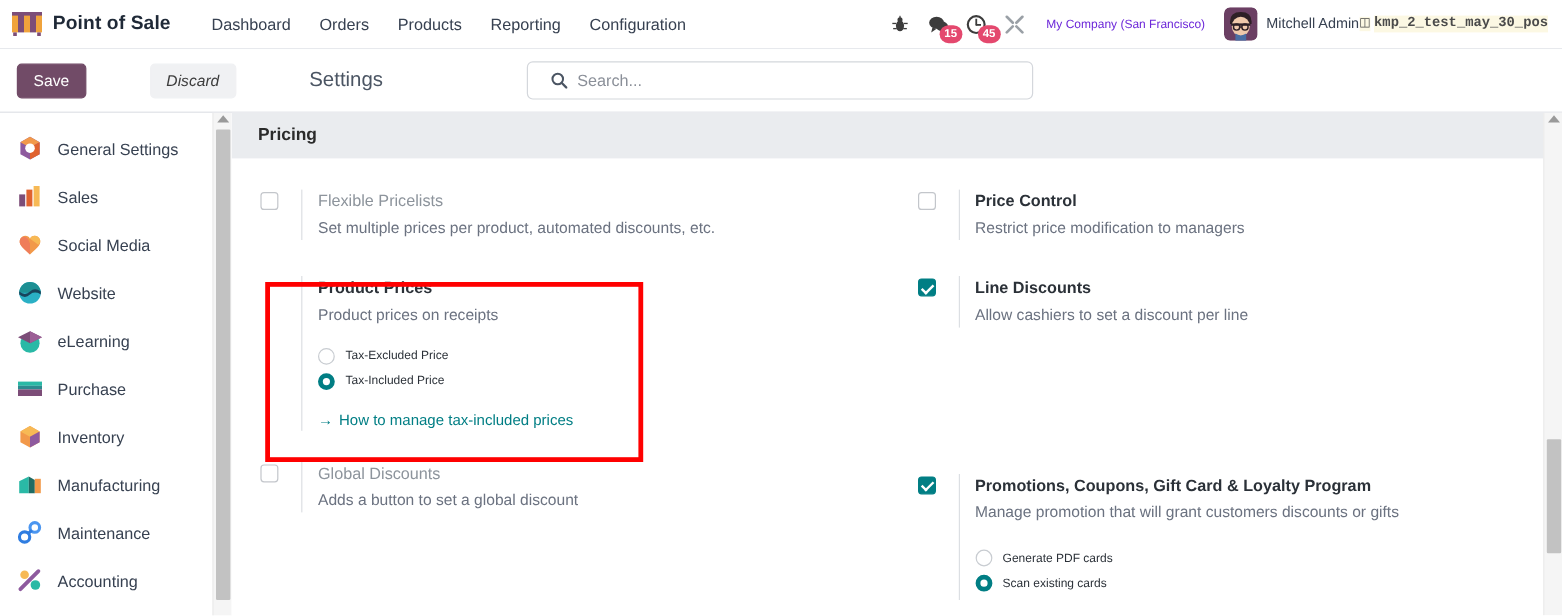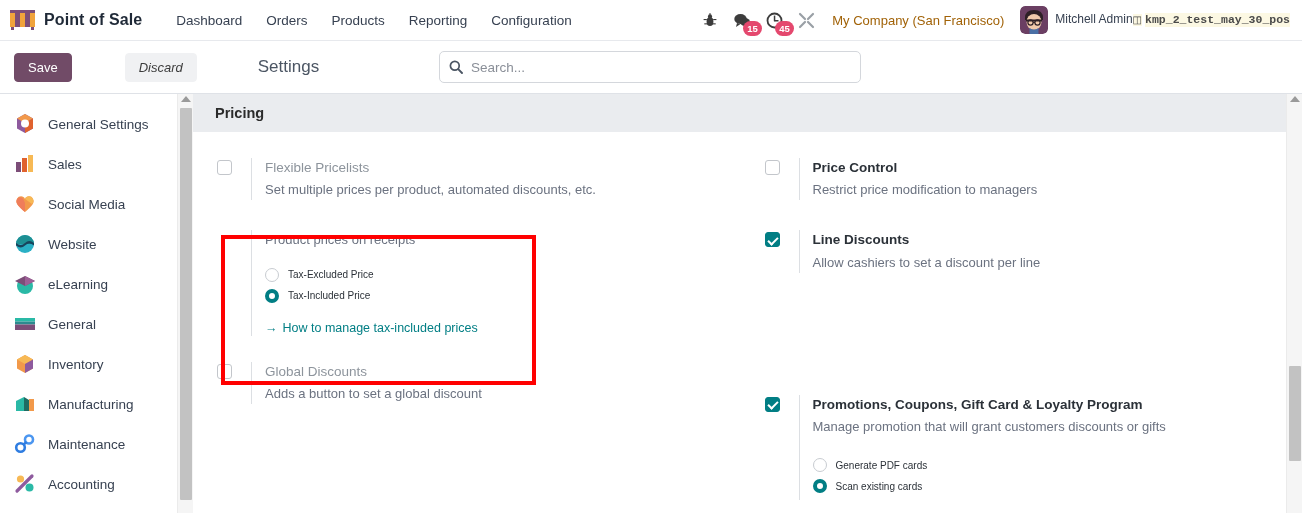--- a/index.html
+++ b/index.html
@@ -53,21 +53,21 @@
     color: #fff;
     font-size: 9.5px;
     font-weight: 600;
     line-height: 1;
     padding: 2.5px 4px 2.5px 4px;
     border-radius: 9px;
     min-width: 17px;
     text-align: center;
   }
   .company-name {
-    font-size: 13px; color: #a16207; white-space: nowrap;
+    font-size: 10px; color: #6d28d9; white-space: nowrap;
     padding: 6px 10px; cursor: pointer; border-radius: 3px;
   }
   .user-block {
     display: flex; align-items: center; gap: 7px;
     padding: 2px 4px 2px 6px; cursor: pointer; border-radius: 3px;
   }
   .avatar {
     width: 28px; height: 28px; border-radius: 5px;
     display: block; flex: 0 0 auto;
   }
@@ -112,21 +112,21 @@
   }
   .searchbar {
     position: absolute;
     left: 439px;
     width: 422px;
     height: 32px;
     border: 1px solid #d4d7dc;
     border-radius: 5px;
     background: #fff;
     display: flex; align-items: center;
-    padding: 0 9px;
+    padding: 0 19px;
     gap: 8px;
     cursor: text;
   }
   .search-placeholder { font-size: 13.5px; color: #8a8f98; }
 
   
   .body-wrap { display: flex; height: 419px; background: #fff; }
 
   
   .sidebar {
@@ -431,21 +431,21 @@
       </svg>
       <span class="side-label">eLearning</span>
     </div>
 
     <div class="side-item">
       <svg class="side-ico" viewBox="0 0 22 22">
         <rect x="1" y="5" width="20" height="3.5" fill="#2ab9a6"></rect>
         <rect x="1" y="8.5" width="20" height="3" fill="#2d8a8f"></rect>
         <rect x="1" y="11.5" width="20" height="5.5" fill="#7c4d78"></rect>
       </svg>
-      <span class="side-label">General</span>
+      <span class="side-label">Purchase</span>
     </div>
 
     <div class="side-item">
       <svg class="side-ico" viewBox="0 0 22 22">
         <path d="M11 2 L19 6.5 L19 15.5 L11 20 L3 15.5 L3 6.5 Z" fill="#f2994a"></path>
         <path d="M11 2 L19 6.5 L11 11 L3 6.5 Z" fill="#f7b955"></path>
         <path d="M11 11 L19 6.5 L19 15.5 L11 20 Z" fill="#8e5a9e"></path>
       </svg>
       <span class="side-label">Inventory</span>
     </div>
@@ -500,20 +500,21 @@
             </div>
             <div class="setting-body">
               <div class="s-title muted">Flexible Pricelists</div>
               <div class="s-desc">Set multiple prices per product, automated discounts, etc.</div>
             </div>
           </div>
 
           <div class="setting" style="margin-bottom:26px;">
             <div class="ck-wrap"></div>
             <div class="setting-body">
+              <div class="s-title">Product Prices</div>
               <div class="s-desc">Product prices on receipts</div>
 
               <div class="radio-group">
                 <div class="radio-row">
                   <span class="radio"></span>
                   <span class="radio-label">Tax-Excluded Price</span>
                 </div>
                 <div class="radio-row">
                   <span class="radio on"></span>
                   <span class="radio-label">Tax-Included Price</span>

